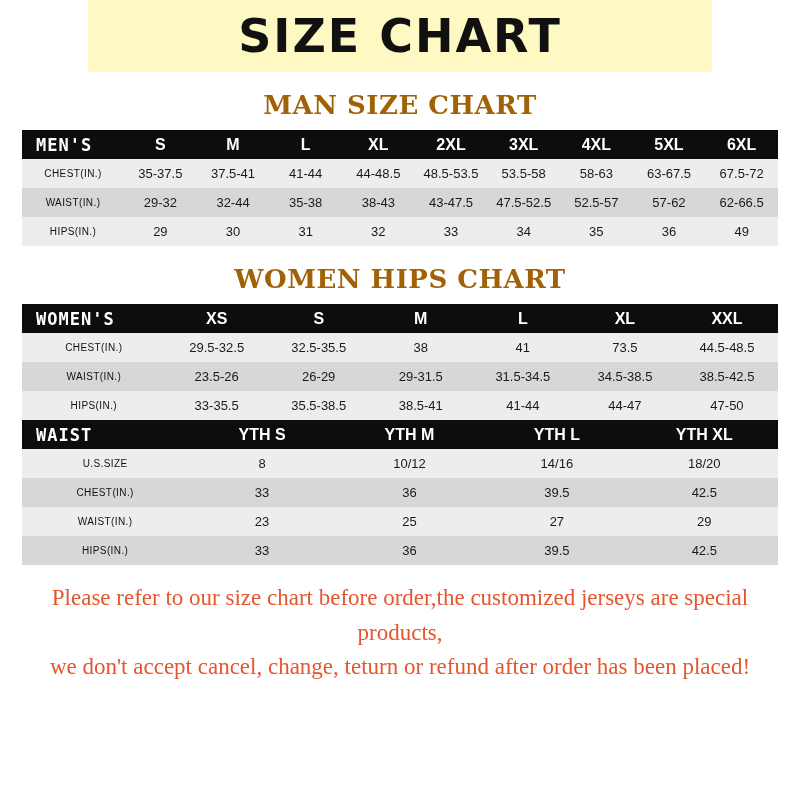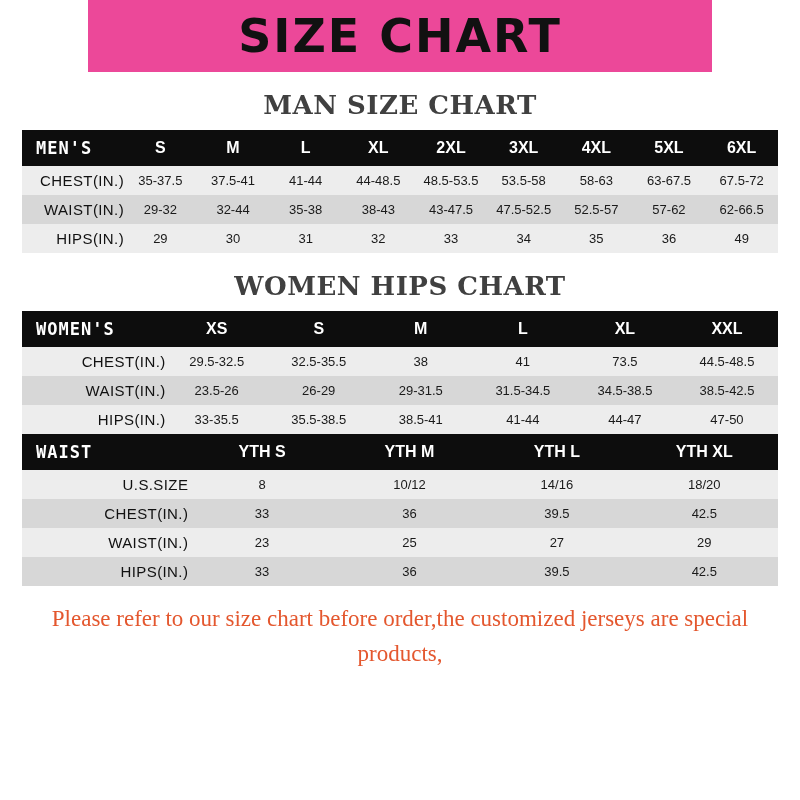--- a/index.html
+++ b/index.html
@@ -13,21 +13,21 @@
     position: relative;
     width: 800px; height: 800px;
     background: #ffffff;
     overflow: hidden;
   }
   
   .banner {
     position: relative;
     width: 800px;
     height: 72px;
-    background: #ec4899;
+    background: #fef9c3;
     display: flex;
     align-items: center;
     justify-content: center;
   }
   .banner::before, .banner::after {
     content: "";
     position: absolute;
     top: 0; bottom: 0;
     width: 88px;
     background: #ffffff;
@@ -46,21 +46,21 @@
     white-space: nowrap;
   }
 
   .section { padding: 0 22px; }
 
   .section-title {
     text-align: center;
     font-family: "DejaVu Serif", serif;
     font-weight: bold;
     font-size: 26px;
-    color: #404040;
+    color: #a16207;
     letter-spacing: 0.5px;
     margin: 18px 0 10px 0;
   }
 
   table.chart {
     width: 100%;
     border-collapse: collapse;
     table-layout: fixed;
   }
   table.chart th, table.chart td {
@@ -68,36 +68,36 @@
     vertical-align: middle;
     font-size: 13px;
     color: #1a1a1a;
     padding: 0;
     height: 29px;
     font-family: "Liberation Sans", sans-serif;
   }
   table.chart thead th {
     background: #0d0d0d;
     color: #ffffff;
-    height: 36px;
+    height: 29px;
     font-size: 16px;
     font-weight: bold;
   }
   table.chart thead th.rowhead {
     text-align: left;
     padding-left: 14px;
     font-family: "DejaVu Sans Mono", monospace;
     font-size: 17px;
     letter-spacing: 1px;
   }
   table.chart tbody tr.odd td { background: #ededed; }
   table.chart tbody tr.even td { background: #d7d7d7; }
   table.chart tbody td.rowhead {
-    text-align: right;
-    font-size: 15px;
+    text-align: center;
+    font-size: 10px;
     letter-spacing: 0.4px;
     color: #111;
   }
 
   
   #men-table col.c0 { width: 13.5%; }
   #women-table col.c0 { width: 19%; }
   #youth-table col.c0 { width: 22%; }
 
   .footer-note {
@@ -291,15 +291,16 @@
           <td>36</td>
           <td>39.5</td>
           <td>42.5</td>
         </tr>
       </tbody>
     </table>
   </div>
 
   <div class="footer-note">
     <span class="line">Please refer to our size chart before order,the customized jerseys are special products,</span>
+    <span class="line">we don't accept cancel, change, teturn or refund after order has been placed!</span>
   </div>
 
 </div>
 
 </body></html>

